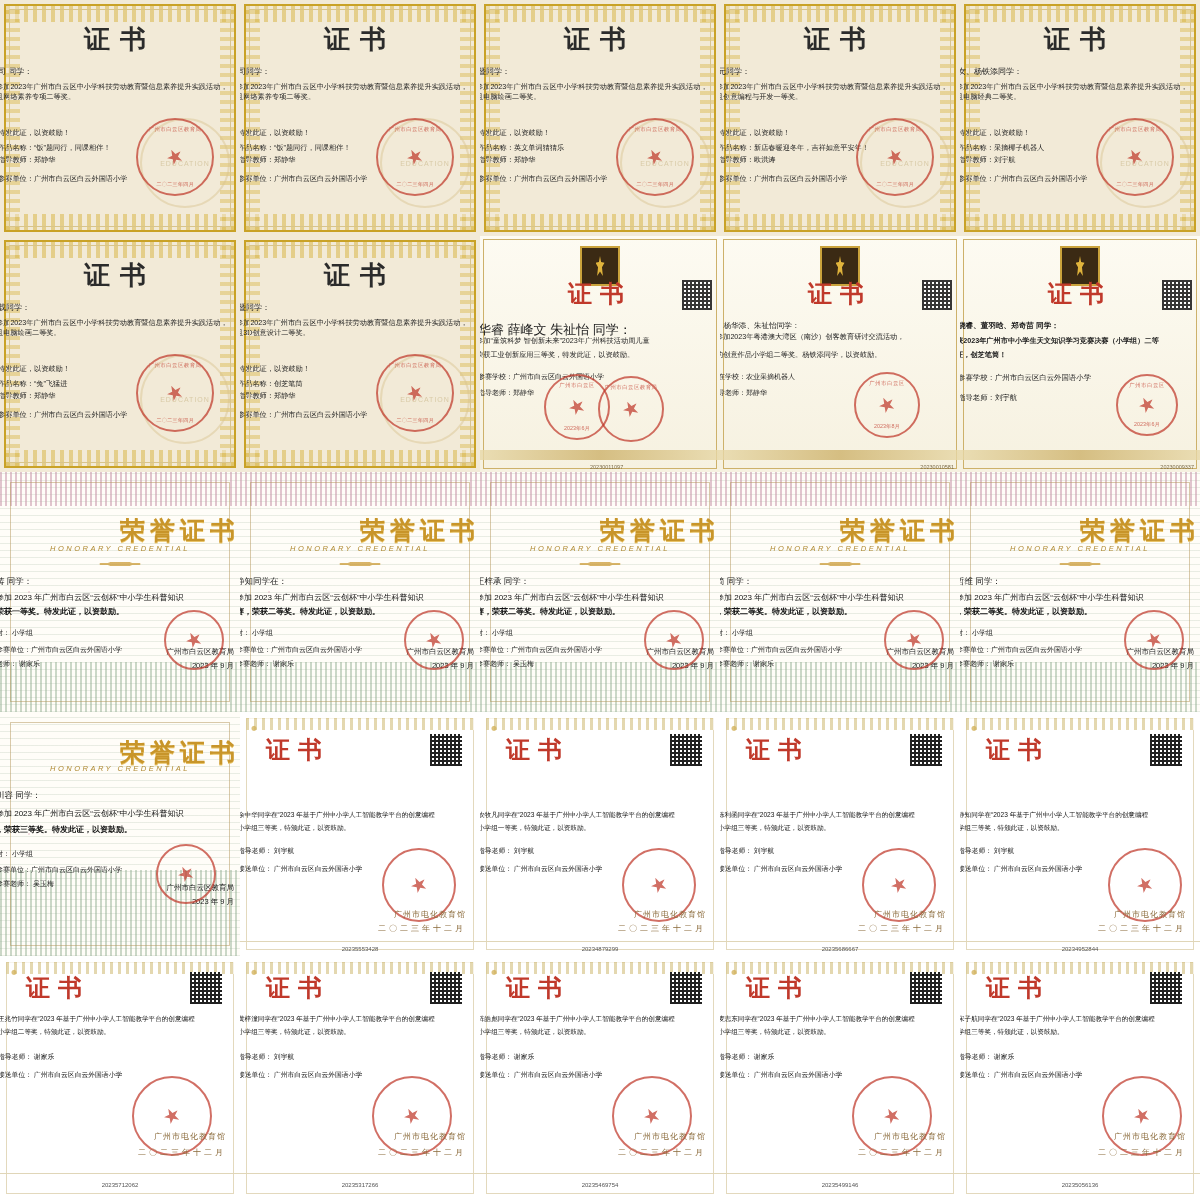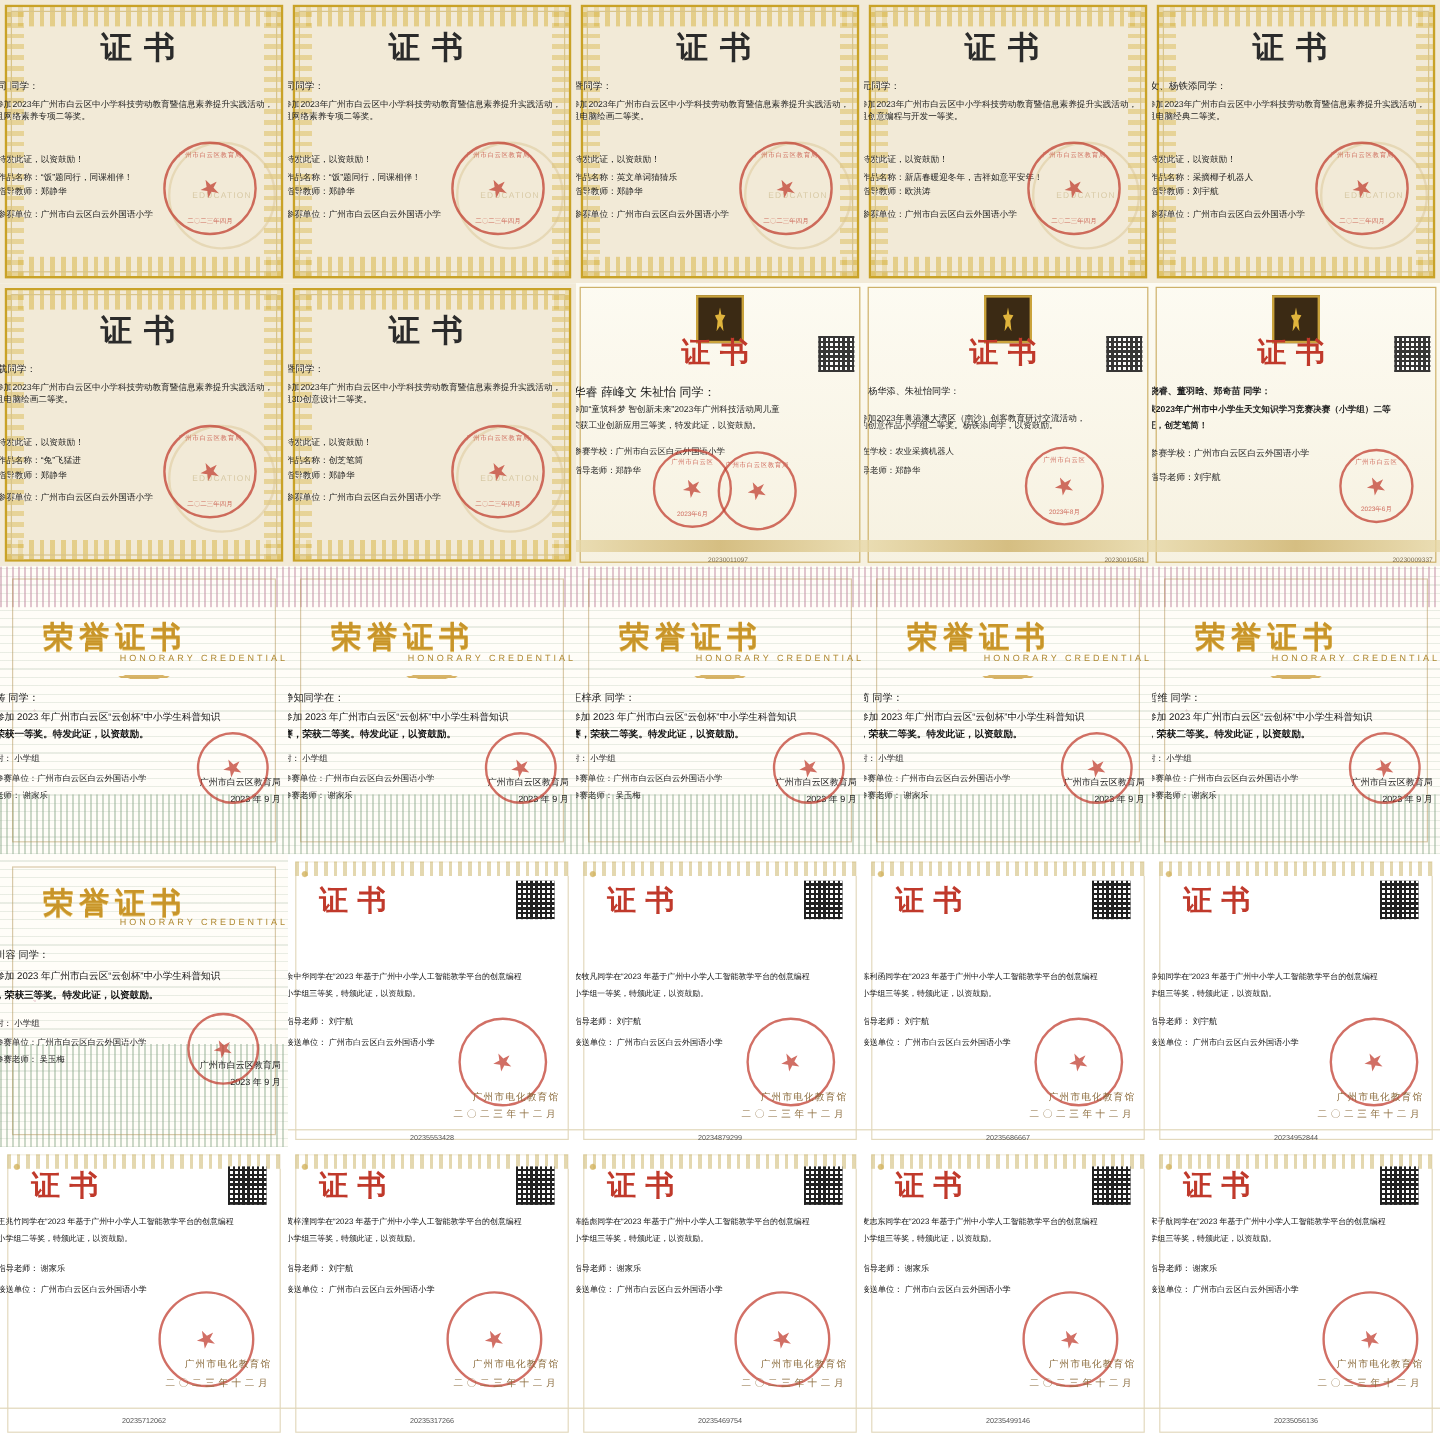--- a/index.html
+++ b/index.html
@@ -59,24 +59,24 @@
   .honor{background:#fffdf8;}
   .honor .gu{position:absolute;inset:0;
      background:
        radial-gradient(circle at 12% 50%, rgba(215,160,175,.35) 0 1px, transparent 1px) ,
        repeating-linear-gradient(0deg, rgba(120,150,120,.16) 0 1px, transparent 1px 7px);}
   .honor .band-top{position:absolute;left:0;right:0;top:0;height:34px;
      background:repeating-linear-gradient(90deg, rgba(200,150,170,.55) 0 2px, rgba(255,255,255,0) 2px 5px);}
   .honor .band-bot{position:absolute;left:0;right:0;bottom:0;height:50px;
      background:repeating-linear-gradient(90deg, rgba(140,170,140,.45) 0 2px, rgba(255,255,255,0) 2px 5px);}
   .honor .frame{position:absolute;inset:10px;border:1px solid rgba(180,150,90,.5);}
-  .h-title{position:absolute;top:42px;left:0;right:0;text-align:left;font-size:25px;letter-spacing:5px;
+  .h-title{position:absolute;top:42px;left:0;right:0;text-align:right;font-size:25px;letter-spacing:5px;
      font-weight:bold;color:#c8952a;font-family:"DejaVu Sans",sans-serif;
      text-shadow:0 1px 0 #e8c46a;padding-left:36px;}
-  .h-sub{position:absolute;top:72px;left:0;right:0;text-align:right;font-size:7.5px;letter-spacing:2.5px;color:#b08a33;}
+  .h-sub{position:absolute;top:72px;left:0;right:0;text-align:center;font-size:7.5px;letter-spacing:2.5px;color:#b08a33;font-style:italic;}
   .h-div{position:absolute;top:88px;left:50%;transform:translateX(-50%);width:96px;height:8px;
      background:radial-gradient(ellipse at center, #c8952a 0 30%, transparent 32%);opacity:.7;}
   .h-to{position:absolute;top:104px;left:-4px;font-size:8.5px;color:#1a1a1a;}
   .h-b1{position:absolute;top:120px;left:-4px;right:6px;font-size:8px;line-height:1.55;color:#111;}
   .h-b2{position:absolute;top:134px;left:-4px;right:6px;font-size:8px;line-height:1.55;color:#111;font-weight:bold;}
   .h-meta{position:absolute;top:155px;left:-4px;font-size:7px;line-height:1.85;color:#222;}
   .h-org{position:absolute;right:6px;bottom:40px;font-size:7.5px;color:#222;text-align:right;line-height:1.8;}
 
   
   .plain{background:#fff;}
@@ -263,21 +263,21 @@
       <div class="sb">二〇二三年四月</div>
     </div>
   </div>
 
   <div class="cell cream">
     <div class="crest">
         <i></i>
       </div>
     <div class="zs-red">证书</div>
     <div class="qr" style="top:44px;right:8px"></div>
-    <div class="txt" style="top:84px;left:-2px;font-size:10px">华睿 薛峰文 朱祉怡 同学：</div>
+    <div class="txt" style="top:84px;left:-2px;font-size:13px">华睿 薛峰文 朱祉怡 同学：</div>
     <div class="txt" style="top:100px;left:-4px;font-size:7.2px">参加“童筑科梦 智创新未来”2023年广州科技活动周儿童</div>
     <div class="txt" style="top:114px;left:-4px;font-size:7.2px">荣获工业创新应用三等奖，特发此证，以资鼓励。</div>
     <div class="txt" style="top:136px;left:-2px;font-size:7px">参赛学校：广州市白云区白云外国语小学</div>
     <div class="txt" style="top:152px;left:-2px;font-size:7px">指导老师：郑静华</div>
     <div class="seal" style="left:64px;bottom:32px;width:62px;height:62px">
       <div class="st">广州市白云区</div>
       <div class="sb">2023年6月</div>
     </div>
     <div class="seal" style="left:118px;bottom:30px;width:62px;height:62px">
       <div class="st">广州市白云区教育局</div>
@@ -286,21 +286,21 @@
     <div class="sn" style="left:110px">20230011097</div>
   </div>
 
   <div class="cell cream">
     <div class="crest">
         <i></i>
       </div>
     <div class="zs-red">证书</div>
     <div class="qr" style="top:44px;right:8px"></div>
     <div class="txt" style="top:84px;left:-4px;font-size:7.6px">、杨华添、朱祉怡同学：</div>
-    <div class="txt" style="top:108px;left:-4px;font-size:7.2px">参加2023年粤港澳大湾区（南沙）创客教育研讨交流活动，</div>
+    <div class="txt" style="top:96px;left:-4px;font-size:7.2px">参加2023年粤港澳大湾区（南沙）创客教育研讨交流活动，</div>
     <div class="txt" style="top:114px;left:-4px;font-size:7.2px">的创意作品小学组二等奖。杨铁添同学，以资鼓励。</div>
     <div class="txt" style="top:136px;left:-2px;font-size:7px">在学校：农业采摘机器人</div>
     <div class="txt" style="top:152px;left:-2px;font-size:7px">导老师：郑静华</div>
     <div class="seal" style="right:40px;bottom:34px;width:62px;height:62px">
       <div class="st">广州市白云区</div>
       <div class="sb">2023年8月</div>
     </div>
     <div class="ribbon"></div>
     <div class="sn" style="right:6px">20230010581</div>
   </div>

